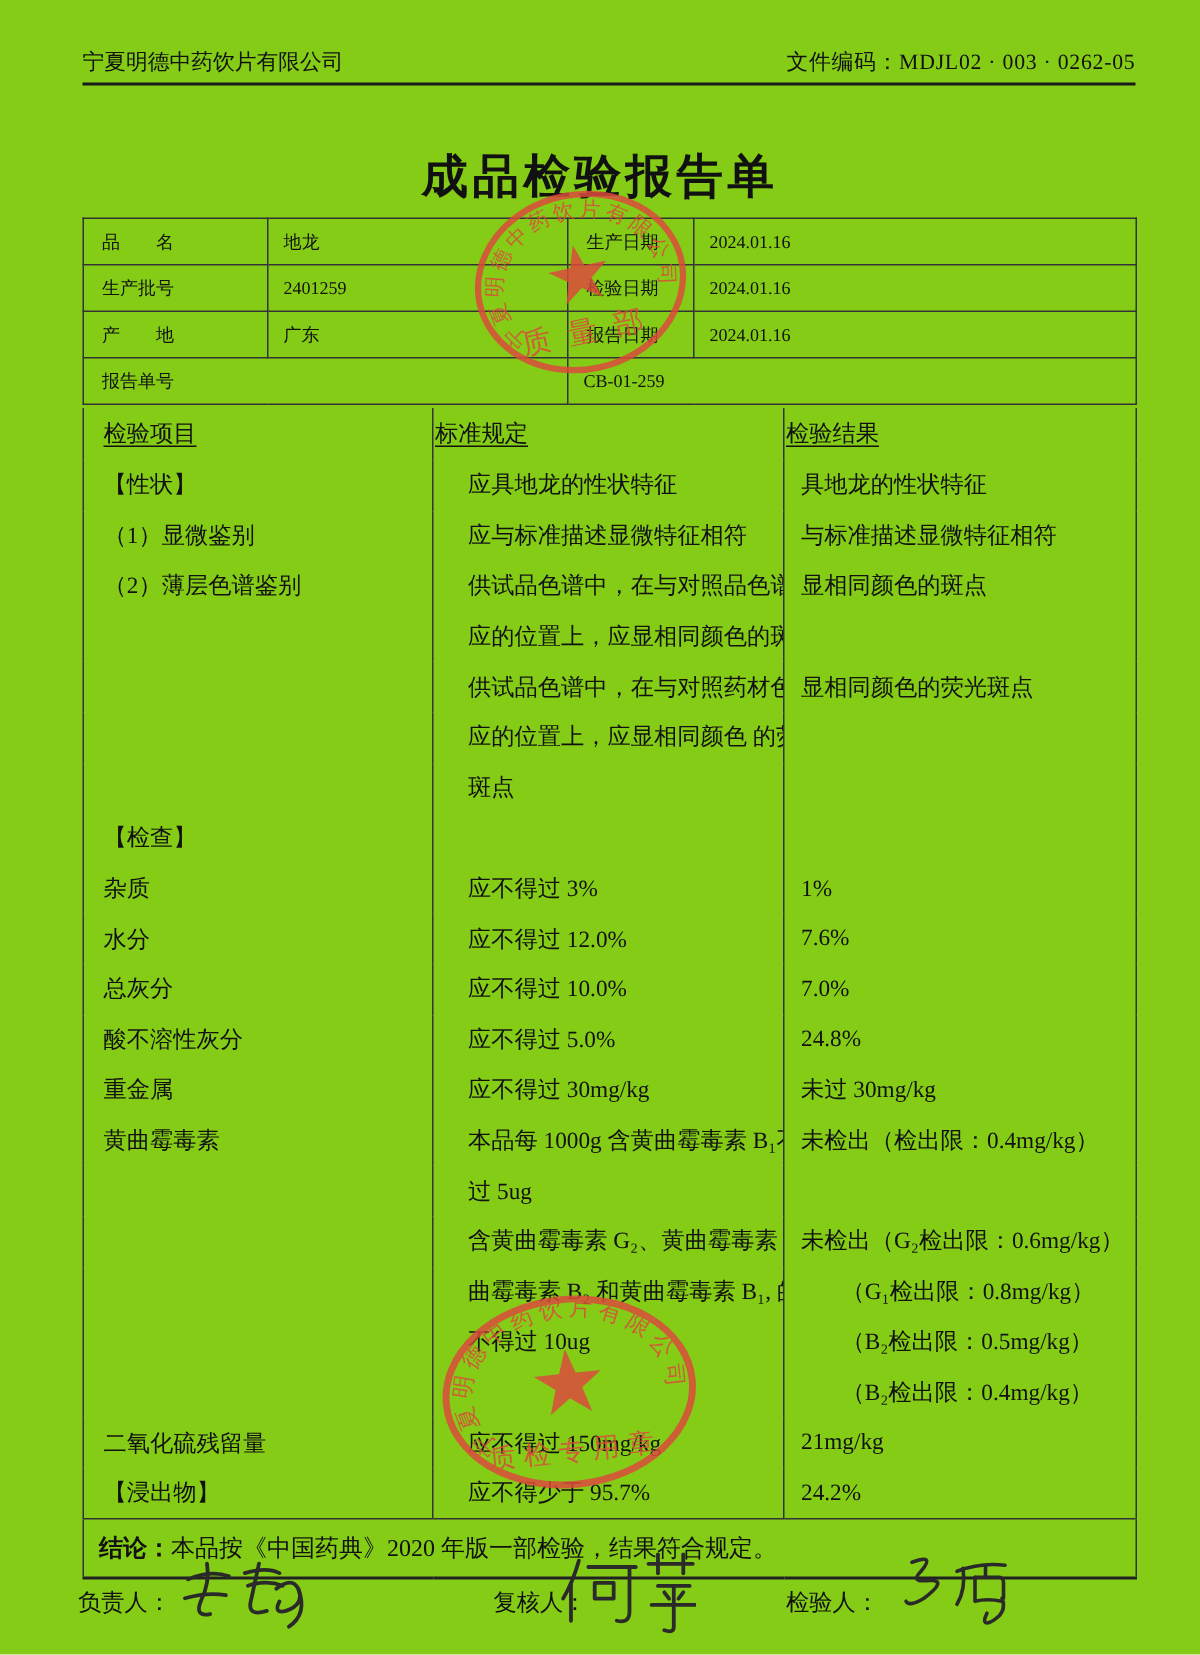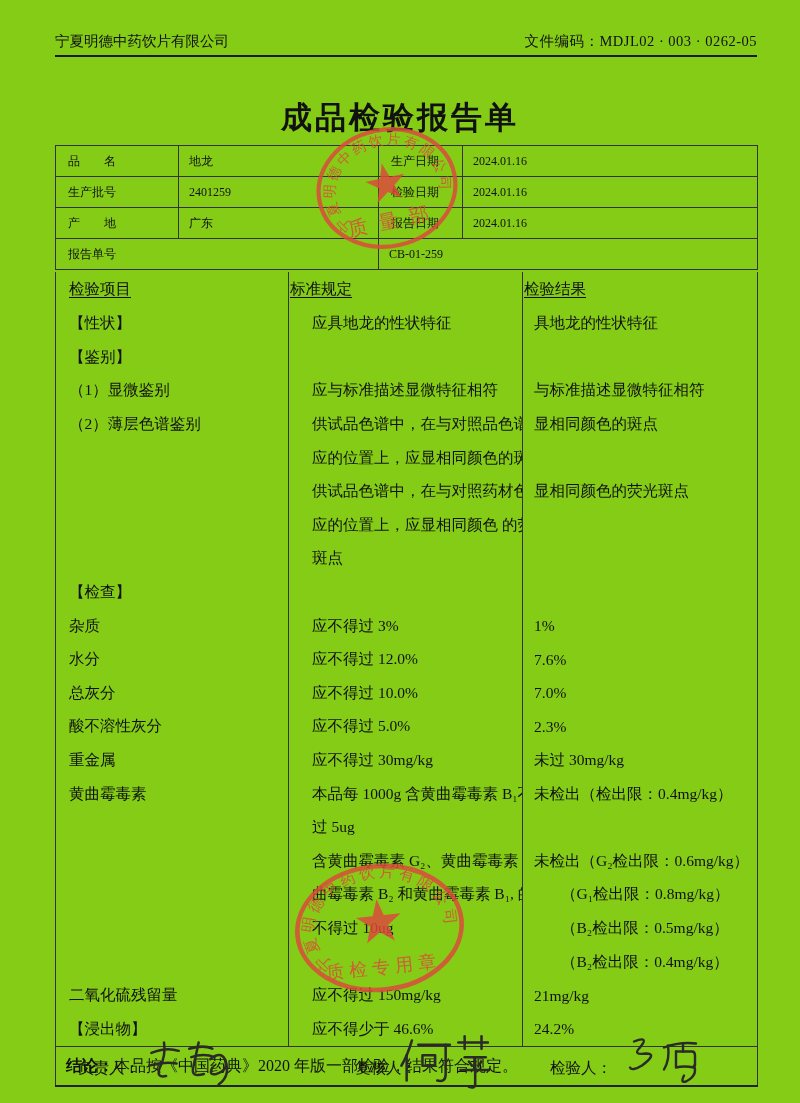--- a/index.html
+++ b/index.html
@@ -26,21 +26,21 @@
   .main-table thead span{text-decoration:underline;text-underline-offset:3px;}
   .main-table thead th.first{padding-left:13px;}
   .main-table tbody td{height:31.6px;vertical-align:middle;}
   .main-table td.item{padding-left:13px;}
   .main-table td.std{padding-left:23px;}
   .main-table td.res{padding-left:11px;}
   .main-table td.res.rindent{padding-left:38px;}
   .main-table .concl td{border:1px solid #333;border-bottom:2px solid #222;height:36px;padding-left:10px;font-size:16px;}
   .concl b{font-weight:bold;}
   
-  .signs{position:absolute;left:65px;top:1046px;width:702px;height:52px;font-size:15.5px;font-family:Liberation Serif, serif;}
+  .signs{position:absolute;left:39px;top:1046px;width:702px;height:52px;font-size:15.5px;font-family:Liberation Serif, serif;}
   .sign-label{position:absolute;top:12px;}
   .sig{position:absolute;}
   .sig path{fill:none;stroke:#2a2a2a;stroke-width:2.4;stroke-linecap:round;stroke-linejoin:round;}
   
   .stamp{position:absolute;opacity:.84;}
 </style>
 </head>
 <body>
 
 <div class="page">
@@ -99,25 +99,20 @@
         <th class="c"><span>检验结果</span></th>
       </tr>
     </thead>
     <tbody>
         <tr>
           <td class="item">【性状】</td>
           <td class="std">应具地龙的性状特征</td>
           <td class="res">具地龙的性状特征</td>
         </tr>
         <tr>
-          <td class="item">【鉴别】</td>
-          <td class="std"></td>
-          <td class="res"></td>
-        </tr>
-        <tr>
           <td class="item">（1）显微鉴别</td>
           <td class="std">应与标准描述显微特征相符</td>
           <td class="res">与标准描述显微特征相符</td>
         </tr>
         <tr>
           <td class="item">（2）薄层色谱鉴别</td>
           <td class="std">供试品色谱中，在与对照品色谱 相</td>
           <td class="res">显相同颜色的斑点</td>
         </tr>
         <tr>
@@ -156,21 +151,21 @@
           <td class="res">7.6%</td>
         </tr>
         <tr>
           <td class="item">总灰分</td>
           <td class="std">应不得过 10.0%</td>
           <td class="res">7.0%</td>
         </tr>
         <tr>
           <td class="item">酸不溶性灰分</td>
           <td class="std">应不得过 5.0%</td>
-          <td class="res">2.3%</td>
+          <td class="res">24.8%</td>
         </tr>
         <tr>
           <td class="item">重金属</td>
           <td class="std">应不得过 30mg/kg</td>
           <td class="res">未过 30mg/kg</td>
         </tr>
         <tr>
           <td class="item">黄曲霉毒素</td>
           <td class="std">本品每 1000g 含黄曲霉毒素 B₁不 得</td>
           <td class="res">未检出（检出限：0.4mg/kg）</td>
@@ -200,21 +195,21 @@
           <td class="std"></td>
           <td class="res rindent">（B₂检出限：0.4mg/kg）</td>
         </tr>
         <tr>
           <td class="item">二氧化硫残留量</td>
           <td class="std">应不得过 150mg/kg</td>
           <td class="res">21mg/kg</td>
         </tr>
         <tr>
           <td class="item">【浸出物】</td>
-          <td class="std">应不得少于 46.6%</td>
+          <td class="std">应不得少于 95.7%</td>
           <td class="res">24.2%</td>
         </tr>
       </tbody>
     <tfoot>
       <tr class="concl">
         <td colspan="3"><b>结论：</b><span>本品按《中国药典》2020 年版一部检验，结果符合规定。</span></td>
       </tr>
     </tfoot>
   </table>
 

